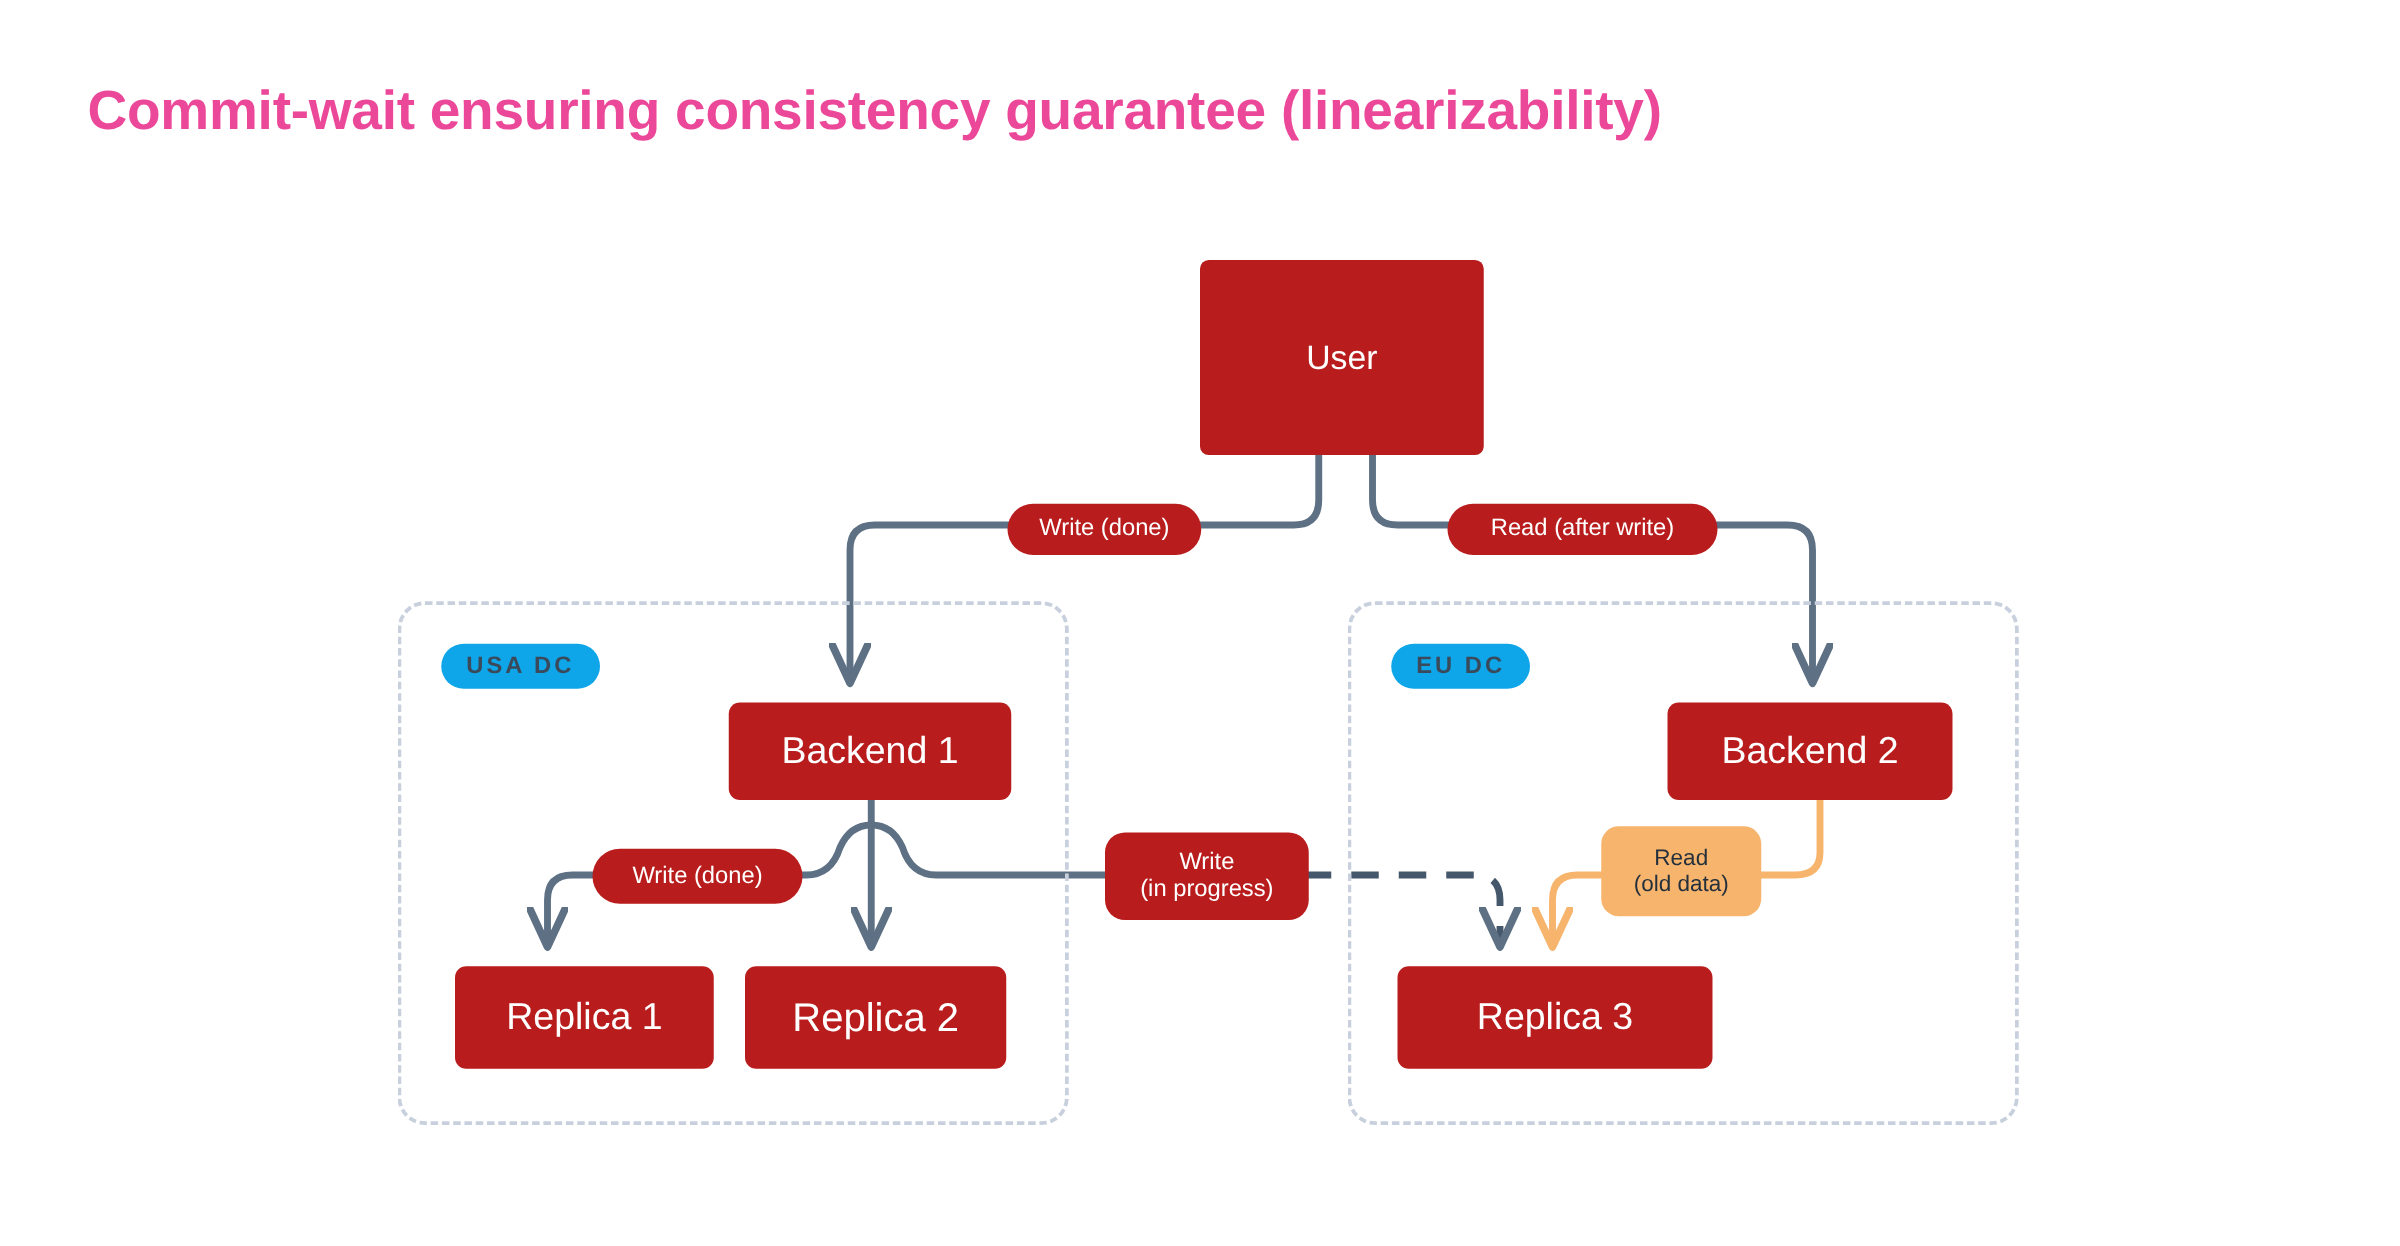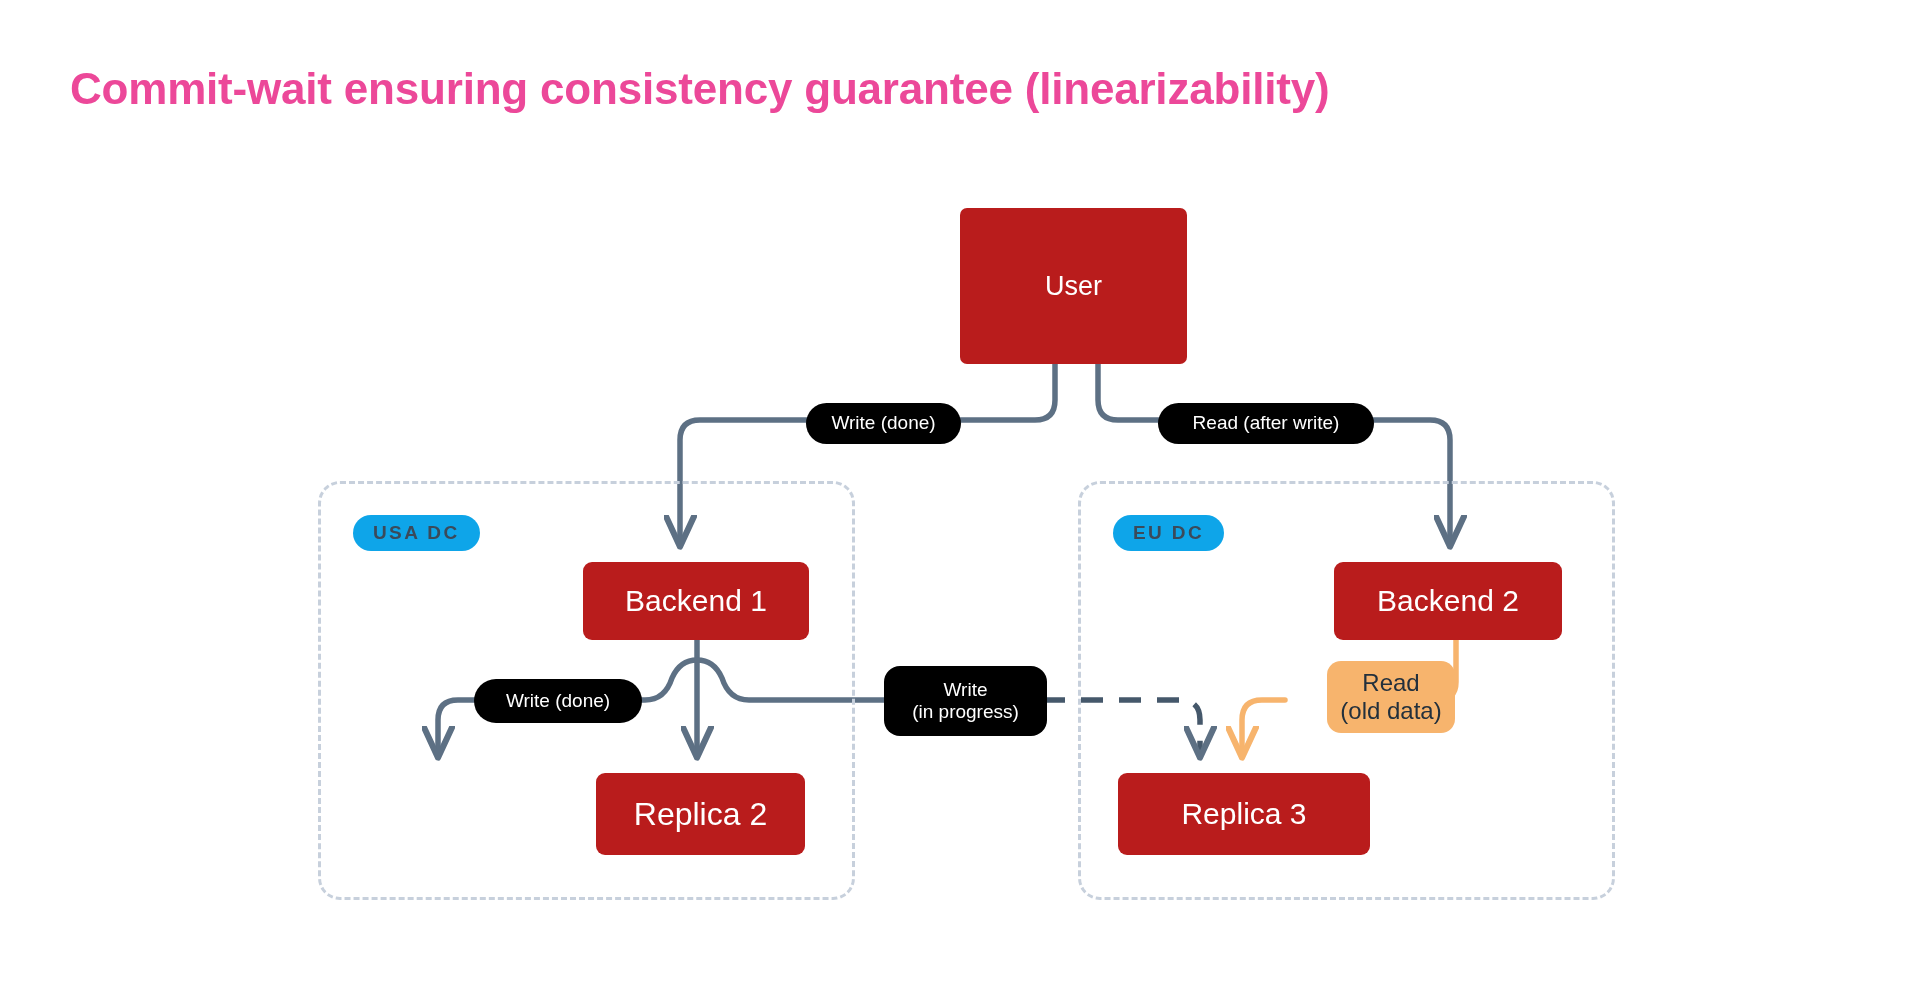--- a/index.html
+++ b/index.html
@@ -95,21 +95,21 @@
     flex-direction: column;
     align-items: center;
     justify-content: center;
     text-align: center;
     border-radius: 999px;
     box-sizing: border-box;
     white-space: nowrap;
     line-height: 1.18;
   }
   .pill.dark {
-    background: #000000;
+    background: #b91c1c;
     color: #ffffff;
   }
   .pill.orange {
     background: #f7b46d;
     color: #23303c;
     border-radius: 14px;
   }
   #pill-write-done-top {
     left: 806px; top: 403px; width: 155px; height: 41px;
     font-size: 19px; border-radius: 999px;
@@ -121,22 +121,21 @@
   #pill-write-done-mid {
     left: 474px; top: 679px; width: 168px; height: 44px;
     font-size: 19px; border-radius: 999px;
   }
   #pill-write-inprogress {
     left: 884px; top: 666px; width: 163px; height: 70px;
     font-size: 19px; border-radius: 16px;
   }
   #pill-read-old {
     left: 1281px; top: 661px; width: 128px; height: 72px;
-    font-size: 24px;
-    margin-left: 46px;
+    font-size: 18px;
   }
   .pill .line2 { display: block; }
 </style>
 </head>
 <body>
 
 <div id="stage">
 
   <div id="page-title">Commit-wait ensuring consistency guarantee (linearizability)</div>
 
@@ -168,20 +167,21 @@
 
   <div class="dc-container" id="dc-usa"></div>
   <div class="dc-container" id="dc-eu"></div>
 
   <div class="dc-label" id="label-usa">USA DC</div>
   <div class="dc-label" id="label-eu">EU DC</div>
 
   <div class="node" id="node-user">User</div>
   <div class="node" id="node-backend1">Backend 1</div>
   <div class="node" id="node-backend2">Backend 2</div>
+  <div class="node" id="node-replica1">Replica 1</div>
   <div class="node" id="node-replica2">Replica 2</div>
   <div class="node" id="node-replica3">Replica 3</div>
 
   <div class="pill dark" id="pill-write-done-top">Write (done)</div>
 
   <div class="pill dark" id="pill-read-after-write">Read (after write)</div>
 
   <div class="pill dark" id="pill-write-done-mid">Write (done)</div>
 
   <div class="pill dark" id="pill-write-inprogress">

